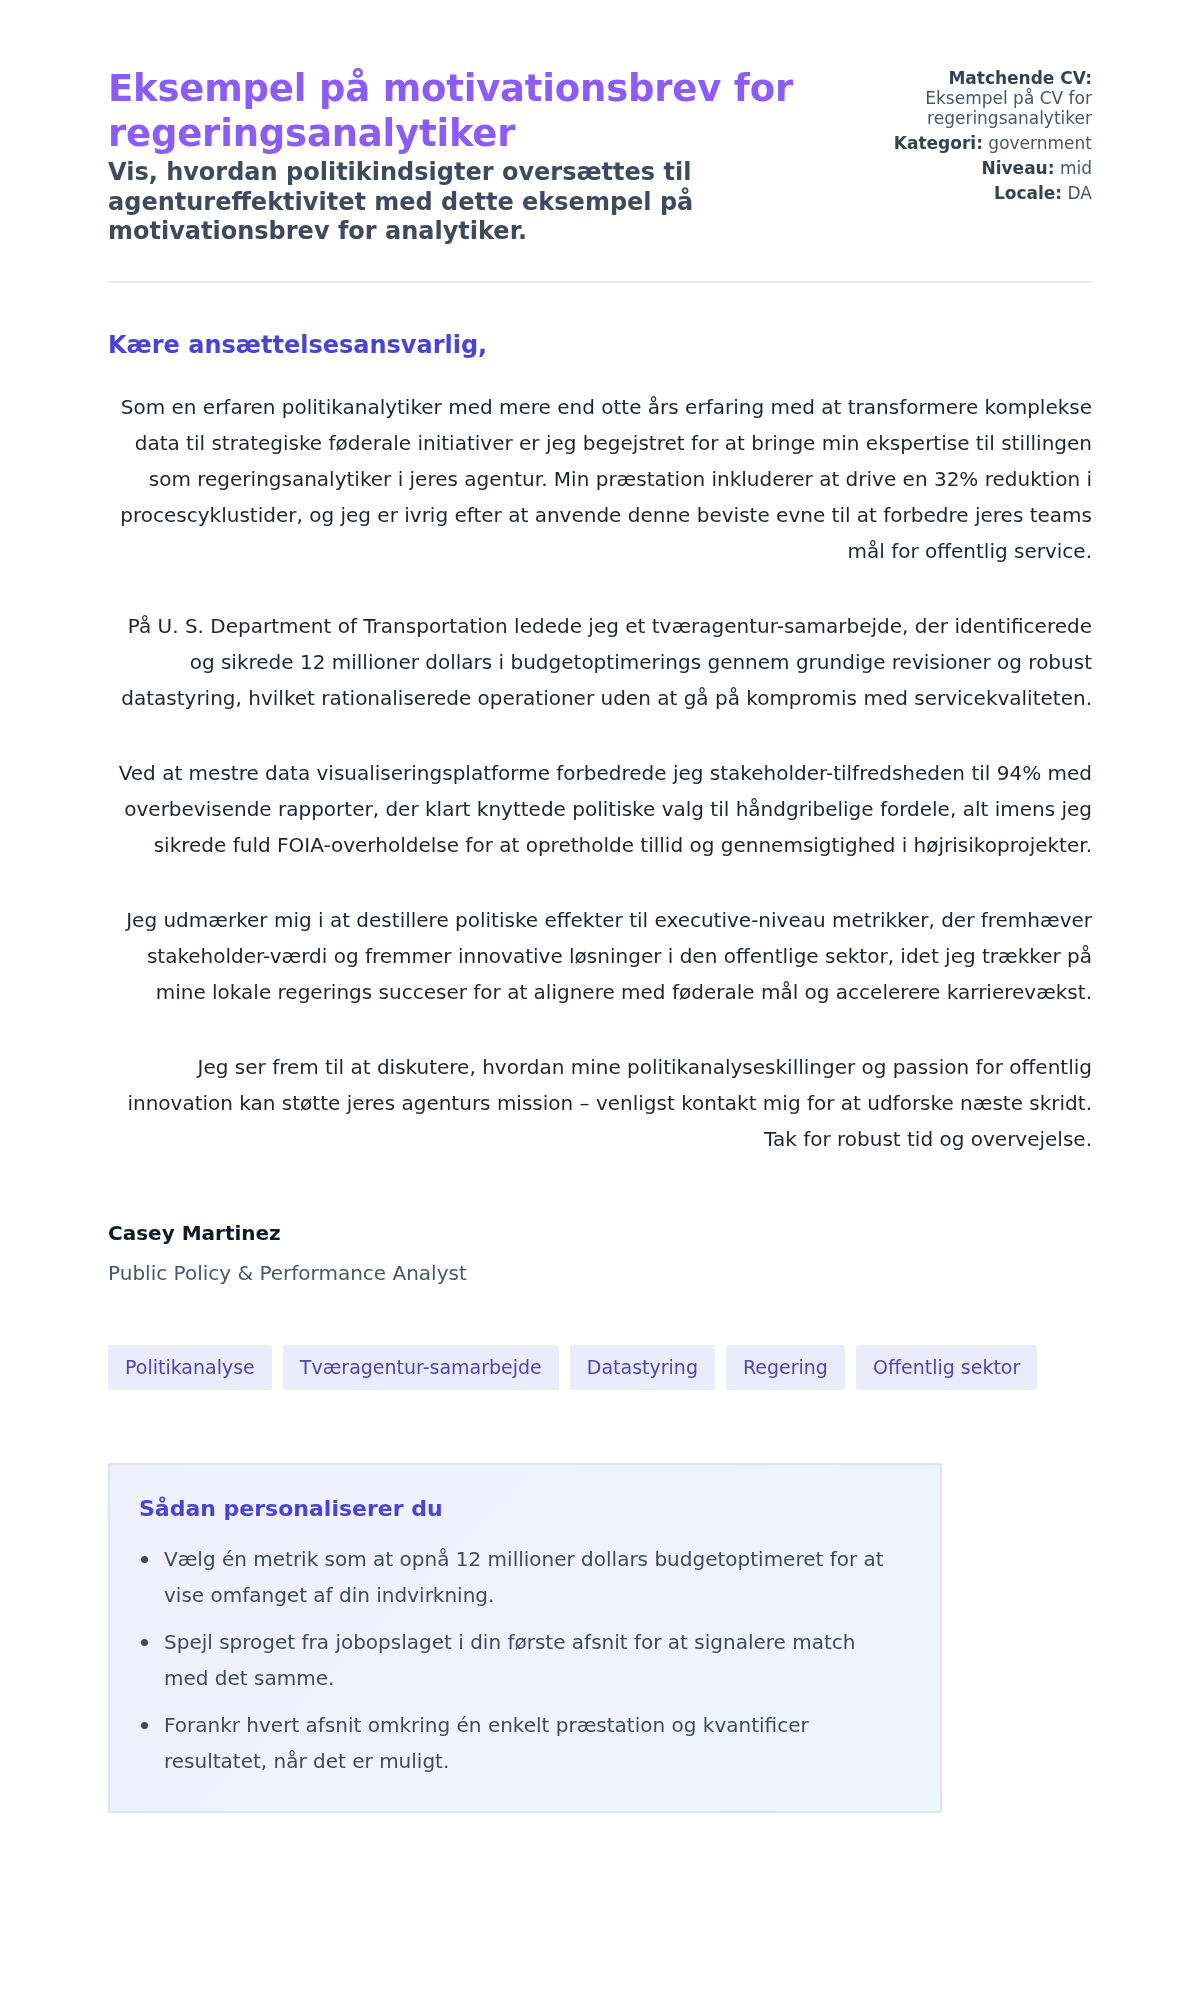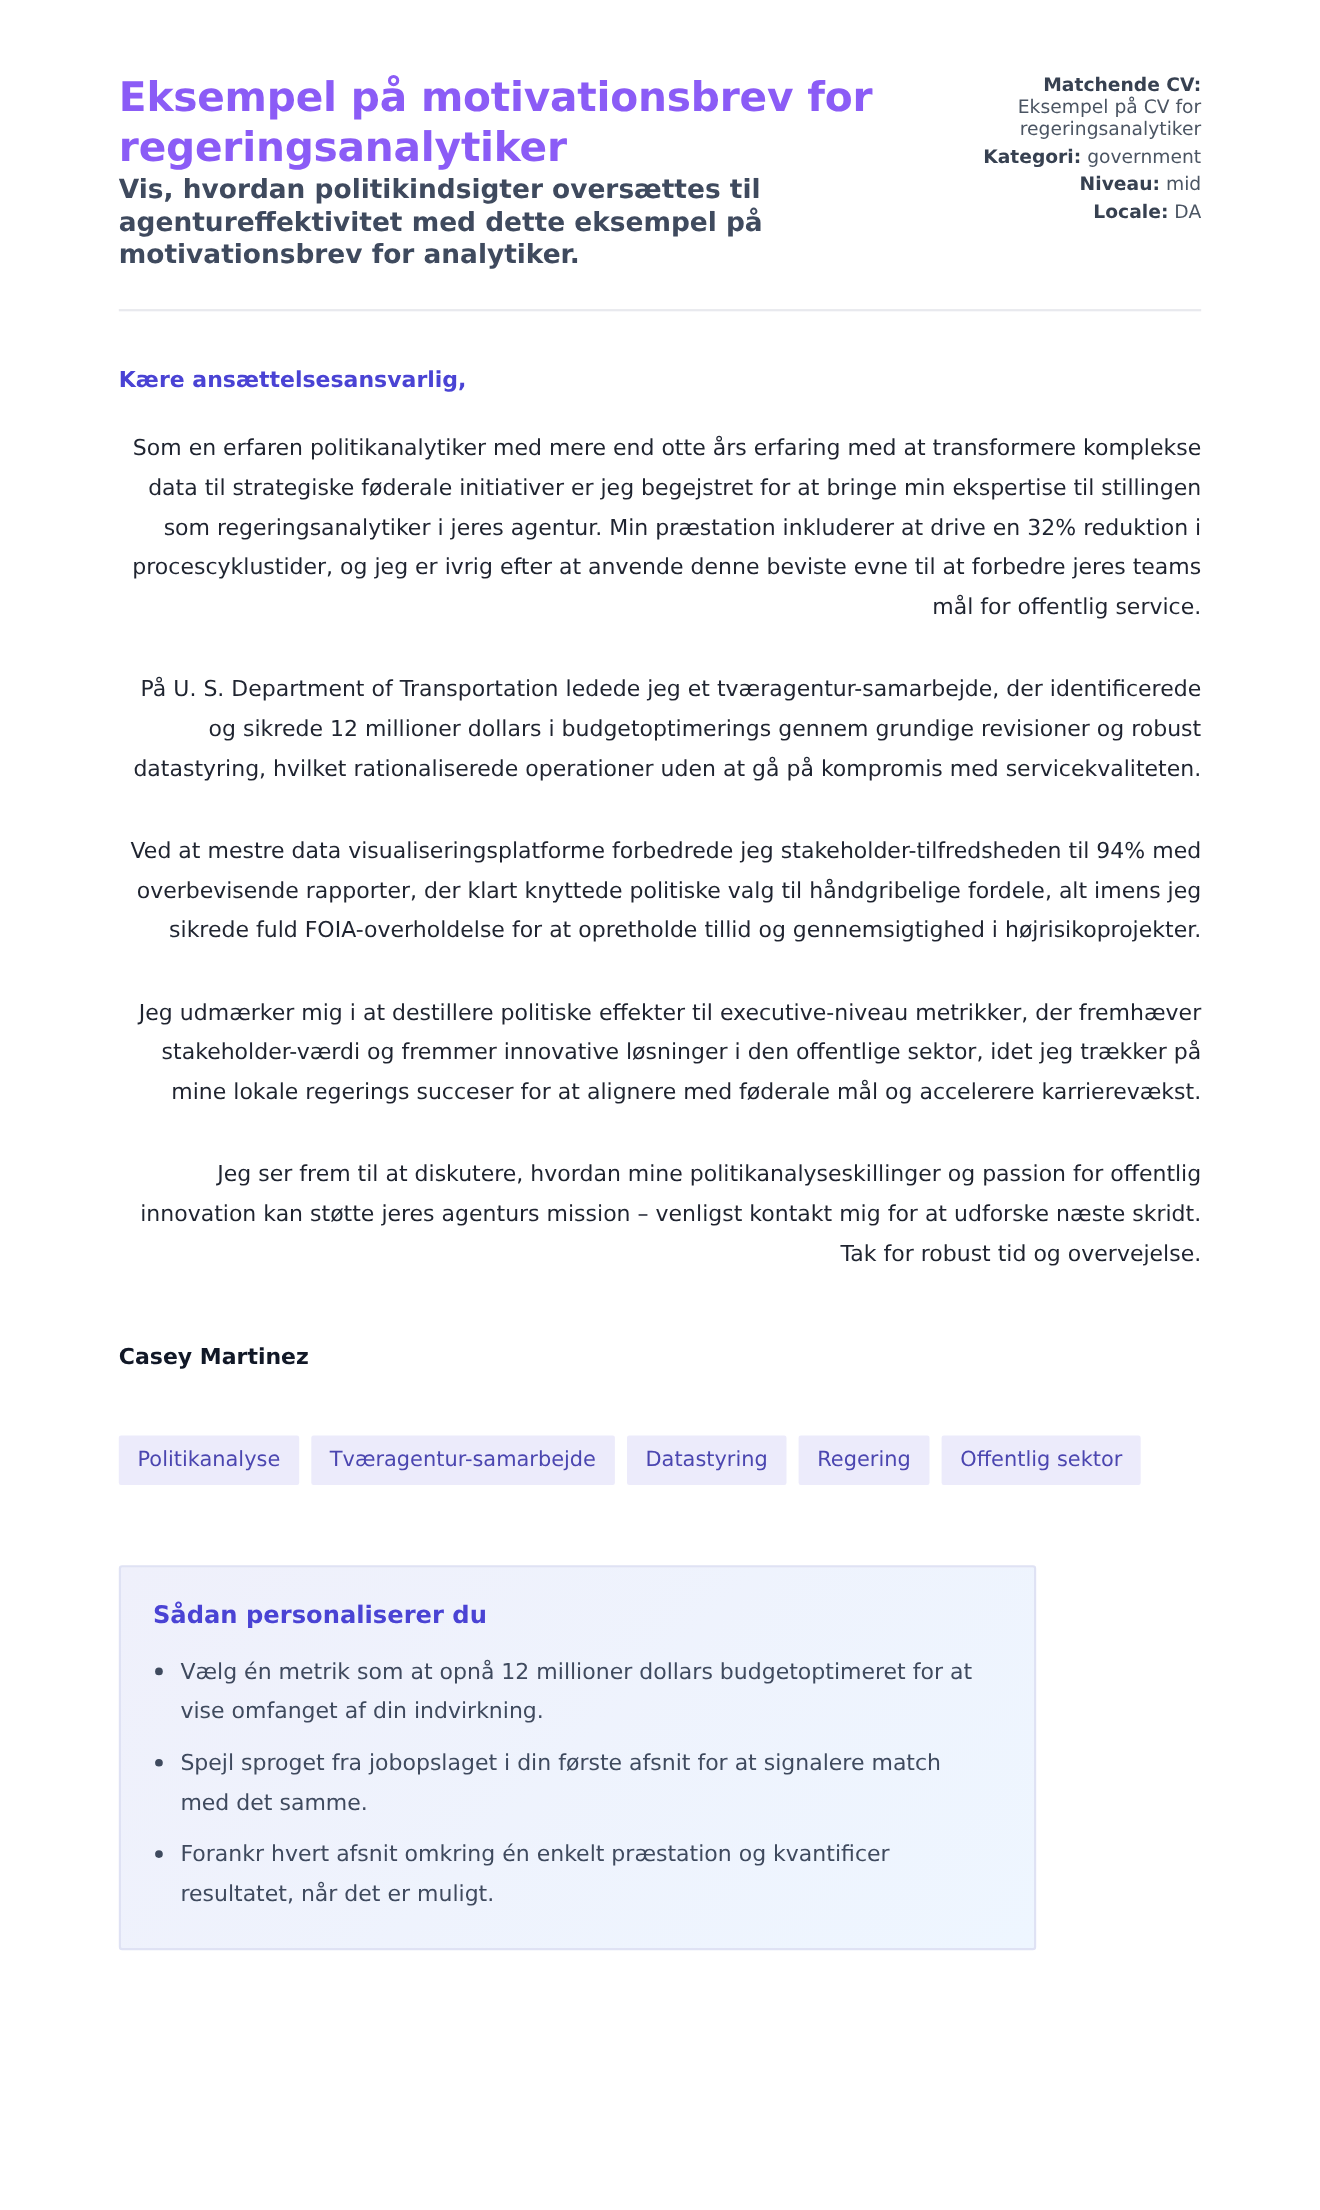--- a/index.html
+++ b/index.html
@@ -48,21 +48,21 @@
       width: 240px;
       padding-top: 2px;
     }
     .meta-row { margin-bottom: 5px; text-align: right; }
     .meta-row b { color: #374151; font-weight: bold; }
     .meta-cv-label { display: block; font-weight: bold; color: #374151; }
 
     
     .letter { padding-top: 48px; }
     .salutation {
-      font-size: 20px;
+      font-size: 24px;
       font-weight: bold;
       color: #4a43d4;
       line-height: 28px;
       margin-bottom: 30px;
     }
     .letter p {
       font-size: 20px;
       line-height: 36px;
       color: #1f2430;
       margin-bottom: 39px;
@@ -170,20 +170,21 @@
   <section class="letter">
     <div class="salutation">Kære ansættelsesansvarlig,</div>
     <p>Som en erfaren politikanalytiker med mere end otte års erfaring med at transformere komplekse data til strategiske føderale initiativer er jeg begejstret for at bringe min ekspertise til stillingen som regeringsanalytiker i jeres agentur. Min præstation inkluderer at drive en 32% reduktion i procescyklustider, og jeg er ivrig efter at anvende denne beviste evne til at forbedre jeres teams mål for offentlig service.</p>
     <p>På U. S. Department of Transportation ledede jeg et tværagentur-samarbejde, der identificerede og sikrede 12 millioner dollars i budgetoptimerings gennem grundige revisioner og robust datastyring, hvilket rationaliserede operationer uden at gå på kompromis med servicekvaliteten.</p>
     <p>Ved at mestre data visualiseringsplatforme forbedrede jeg stakeholder-tilfredsheden til 94% med overbevisende rapporter, der klart knyttede politiske valg til håndgribelige fordele, alt imens jeg sikrede fuld FOIA-overholdelse for at opretholde tillid og gennemsigtighed i højrisikoprojekter.</p>
     <p>Jeg udmærker mig i at destillere politiske effekter til executive-niveau metrikker, der fremhæver stakeholder-værdi og fremmer innovative løsninger i den offentlige sektor, idet jeg trækker på mine lokale regerings succeser for at alignere med føderale mål og accelerere karrierevækst.</p>
     <p>Jeg ser frem til at diskutere, hvordan mine politikanalyseskillinger og passion for offentlig innovation kan støtte jeres agenturs mission – venligst kontakt mig for at udforske næste skridt. Tak for robust tid og overvejelse.</p>
 
     <div class="signature">
       <div class="sig-name">Casey Martinez</div>
+      <div class="sig-title">Public Policy &amp; Performance Analyst</div>
     </div>
   </section>
 
   <div class="tags">
     <span class="tag">Politikanalyse</span>
     <span class="tag">Tværagentur-samarbejde</span>
     <span class="tag">Datastyring</span>
     <span class="tag">Regering</span>
     <span class="tag">Offentlig sektor</span>
   </div>

